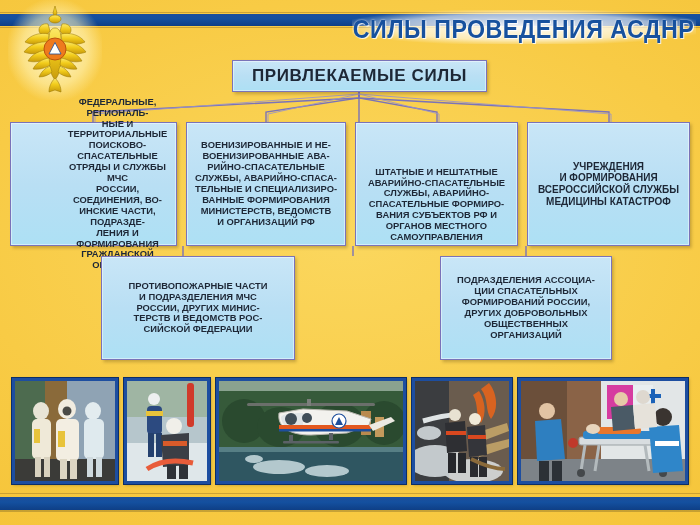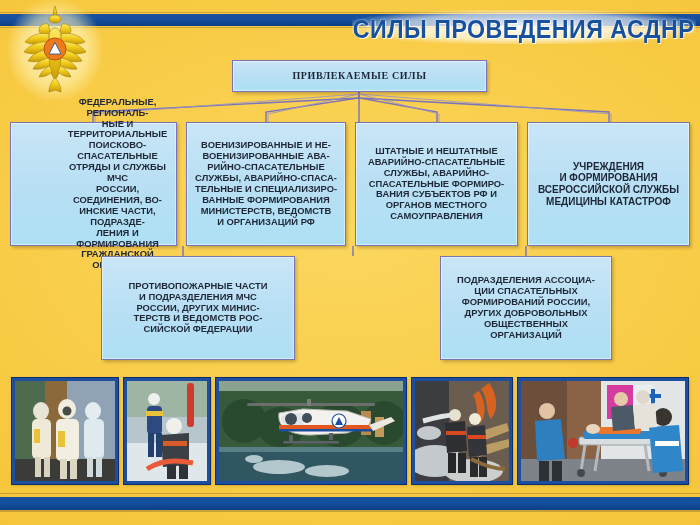--- a/index.html
+++ b/index.html
@@ -114,26 +114,26 @@
     font-weight: bold;
     line-height: 1.16;
     padding: 2px 4px;
     white-space: pre-line;
   }
 
   #node-root {
     left: 232px; top: 60px;
     width: 255px; height: 32px;
   }
-  #node-root .txt { font-size: 10px; letter-spacing: .6px; font-family: Liberation Serif, serif; }
+  #node-root .txt { font-size: 17px; letter-spacing: .6px; }
 
   .row1 { top: 122px; height: 124px; }
   #node-1 { left: 10px;  width: 167px; padding-left: 48px; }
   #node-2 { left: 186px; width: 160px; }
-  #node-3 { left: 355px; width: 163px; }
+  #node-3 { left: 355px; width: 163px; align-items: flex-end; }
   #node-4 { left: 527px; width: 163px; }
   .row1 .txt { font-size: 9.4px; }
   #node-4 .txt { font-size: 10px; }
 
   .row2 { top: 256px; height: 104px; }
   #node-5 { left: 101px; width: 194px; }
   #node-6 { left: 272px; width: 163px; }
   #node-7 { left: 440px; width: 172px; }
   .row2 .txt { font-size: 9.4px; }
 

